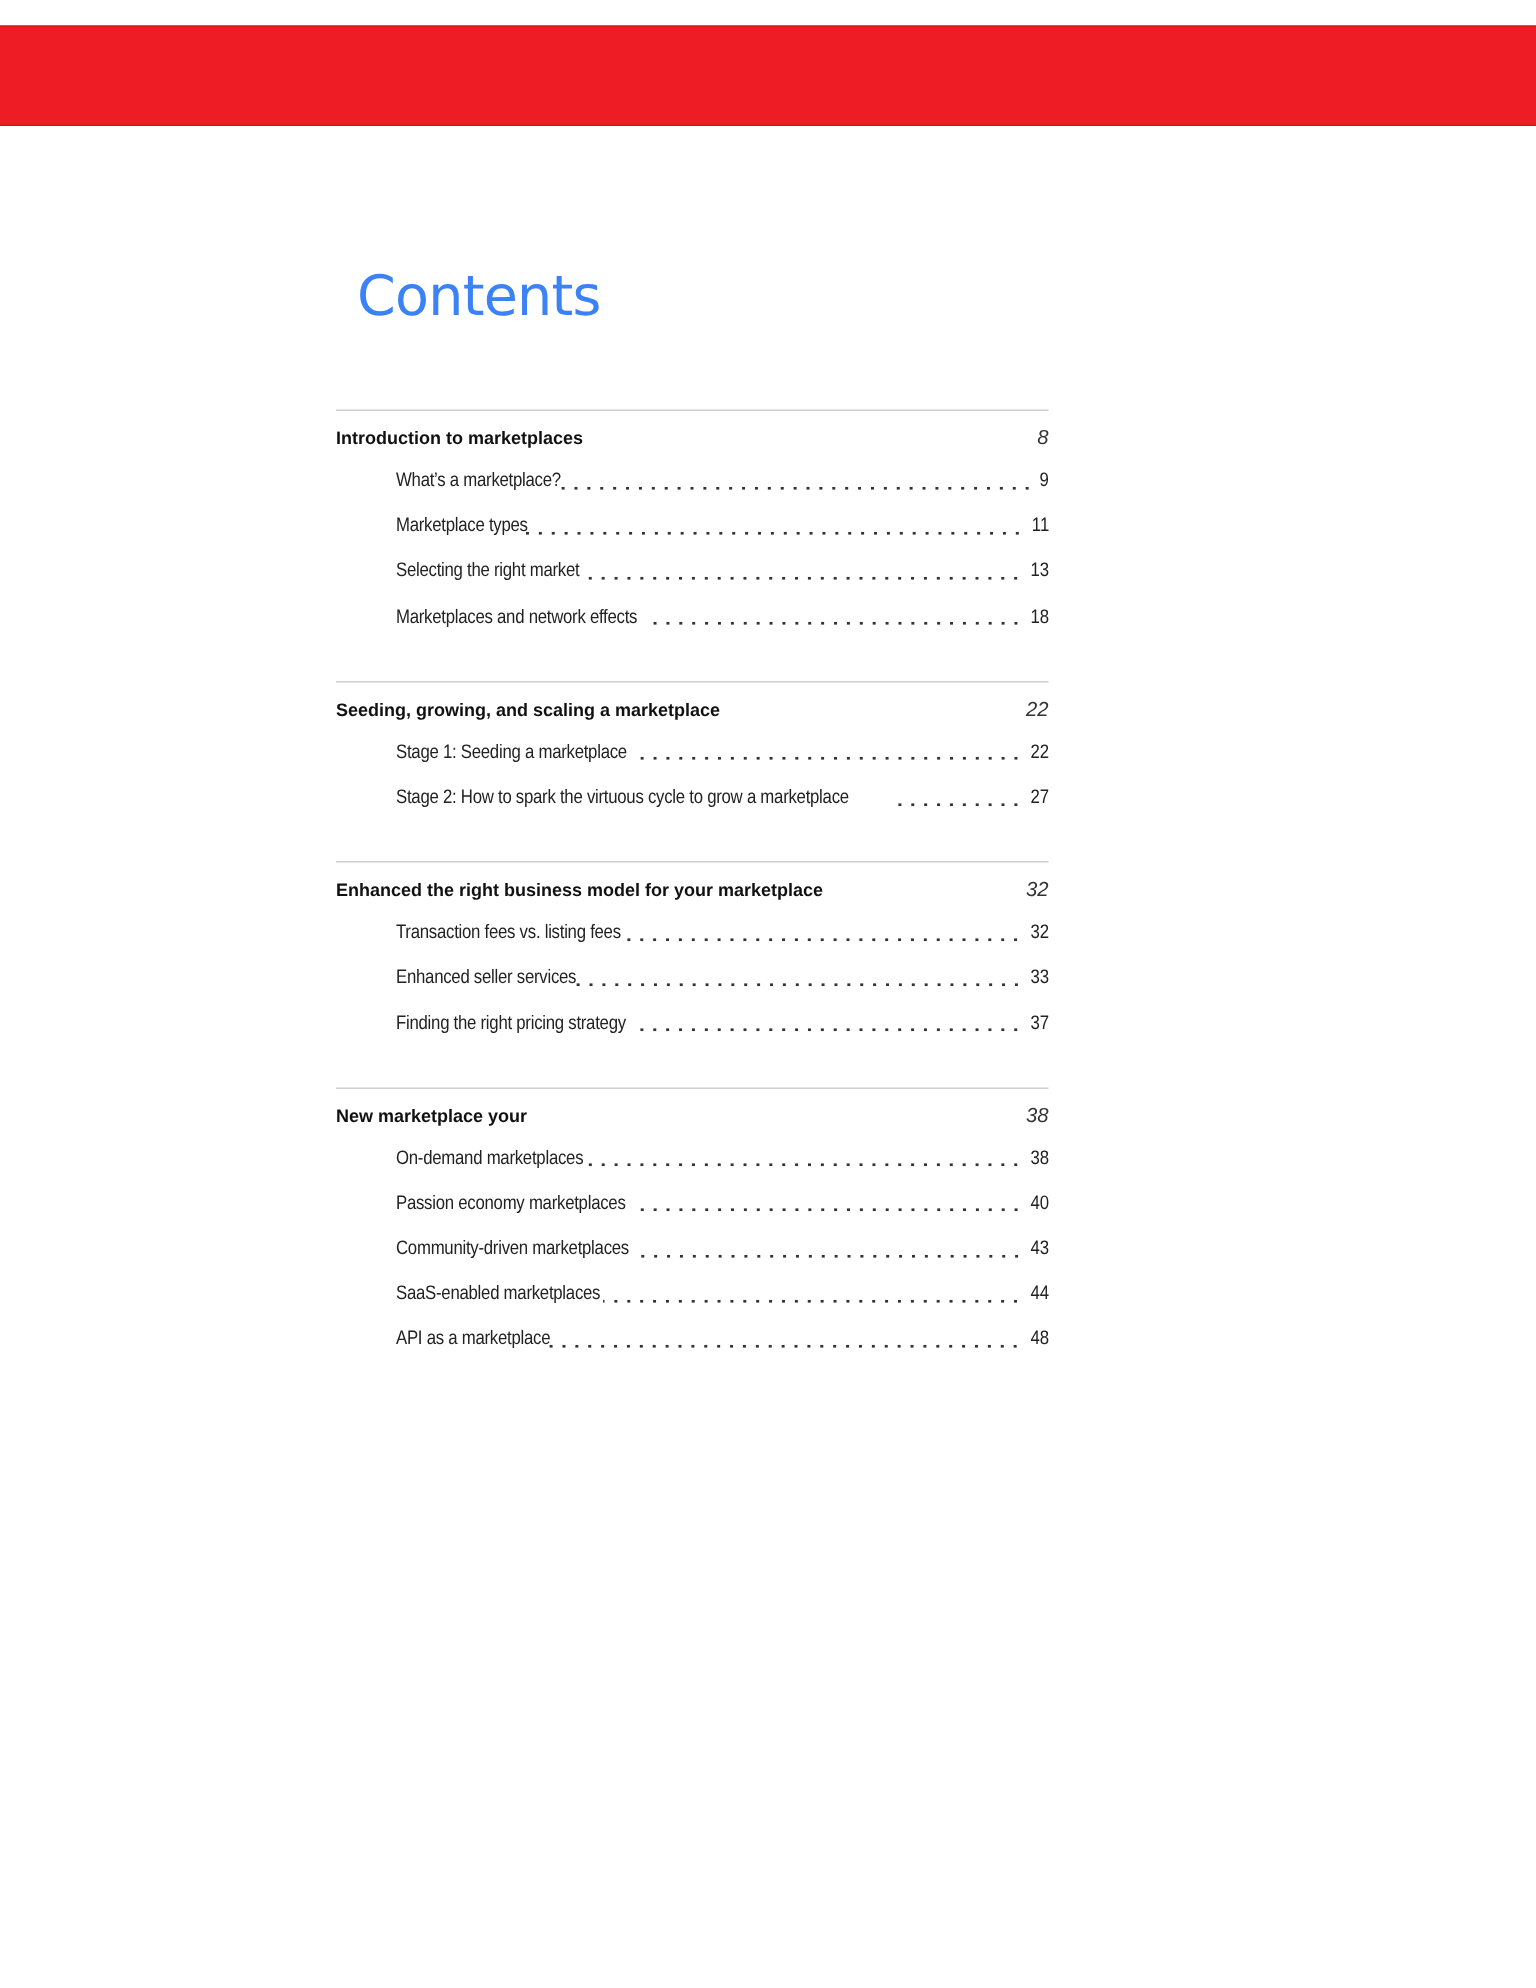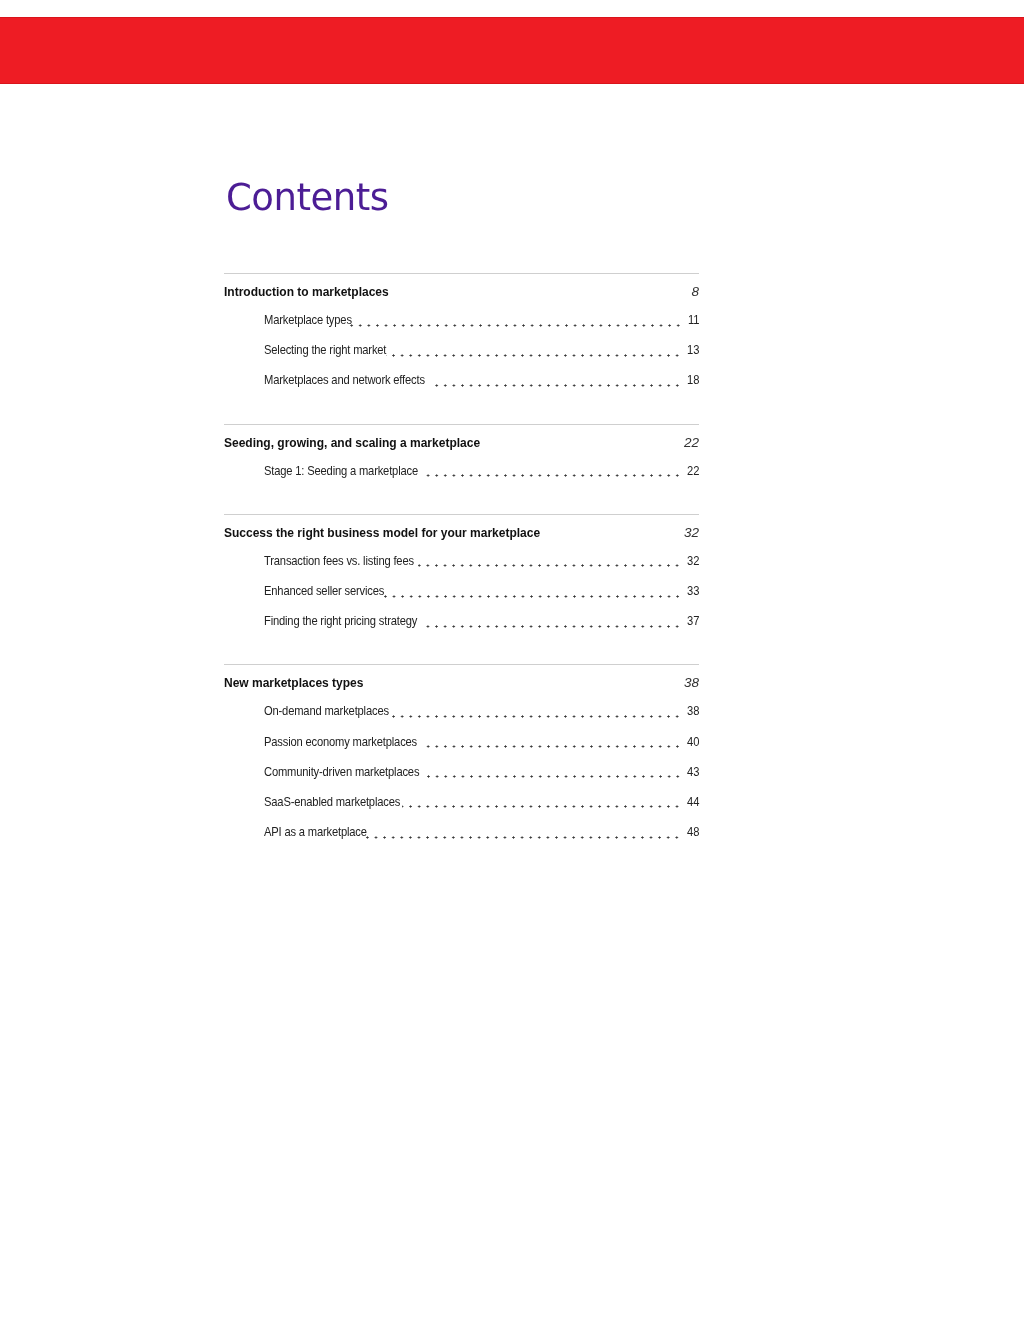--- a/index.html
+++ b/index.html
@@ -6,23 +6,23 @@
   body {
     width: 1024px; height: 1325px; background: #ffffff; position: relative; overflow: hidden;
     font-family: "Liberation Sans", sans-serif; color: #1a1a1a;
   }
   .top-band {
     position: absolute; left: 0; top: 17px; width: 1024px; height: 67px;
     background: #ee1c24; border-top: 1px solid #d9141b; border-bottom: 1px solid #d9141b;
     box-sizing: border-box;
   }
   .page-title {
-    position: absolute; left: 226px; top: 176px; margin: 0;
+    position: absolute; left: 238px; top: 176px; margin: 0;
     font-family: "DejaVu Sans", sans-serif; font-weight: normal; font-size: 37px;
-    letter-spacing: -0.5px; color: #4c1d95;
+    letter-spacing: -0.5px; color: #3b82f6;
   }
   .toc { position: absolute; left: 224px; top: 273px; width: 475px; }
   .section { border-top: 1.5px solid #cfcfcf; padding-top: 5px; margin-bottom: 28px; }
   .section-head {
     display: flex; justify-content: space-between; align-items: baseline;
     height: 26px; line-height: 26px;
   }
   .section-title { font-weight: bold; font-size: 12px; color: #111; }
   .section-page { font-style: italic; font-size: 13.5px; color: #333; font-family: "Liberation Sans Narrow", "Liberation Sans", sans-serif; }
   .entry {
@@ -46,20 +46,25 @@
 <h1 class="page-title">Contents</h1>
 
 <div class="toc">
 
   <div class="section">
     <div class="section-head">
       <span class="section-title">Introduction to marketplaces</span>
       <span class="section-page">8</span>
     </div>
     <div class="entry">
+        <span class="entry-label">What’s a marketplace?</span>
+        <span class="entry-dots"></span>
+        <span class="entry-page">9</span>
+      </div>
+    <div class="entry">
         <span class="entry-label">Marketplace types</span>
         <span class="entry-dots"></span>
         <span class="entry-page">11</span>
       </div>
     <div class="entry">
         <span class="entry-label">Selecting the right market</span>
         <span class="entry-dots"></span>
         <span class="entry-page">13</span>
       </div>
     <div class="entry">
@@ -72,25 +77,30 @@
   <div class="section">
     <div class="section-head">
       <span class="section-title">Seeding, growing, and scaling a marketplace</span>
       <span class="section-page">22</span>
     </div>
     <div class="entry">
         <span class="entry-label">Stage 1: Seeding a marketplace</span>
         <span class="entry-dots"></span>
         <span class="entry-page">22</span>
       </div>
+    <div class="entry">
+        <span class="entry-label">Stage 2: How to spark the virtuous cycle to grow a marketplace</span>
+        <span class="entry-dots"></span>
+        <span class="entry-page">27</span>
+      </div>
   </div>
 
   <div class="section">
     <div class="section-head">
-      <span class="section-title">Success the right business model for your marketplace</span>
+      <span class="section-title">Enhanced the right business model for your marketplace</span>
       <span class="section-page">32</span>
     </div>
     <div class="entry">
         <span class="entry-label">Transaction fees vs. listing fees</span>
         <span class="entry-dots"></span>
         <span class="entry-page">32</span>
       </div>
     <div class="entry">
         <span class="entry-label">Enhanced seller services</span>
         <span class="entry-dots"></span>
@@ -98,21 +108,21 @@
       </div>
     <div class="entry">
         <span class="entry-label">Finding the right pricing strategy</span>
         <span class="entry-dots"></span>
         <span class="entry-page">37</span>
       </div>
   </div>
 
   <div class="section">
     <div class="section-head">
-      <span class="section-title">New marketplaces types</span>
+      <span class="section-title">New marketplace your</span>
       <span class="section-page">38</span>
     </div>
     <div class="entry">
         <span class="entry-label">On-demand marketplaces</span>
         <span class="entry-dots"></span>
         <span class="entry-page">38</span>
       </div>
     <div class="entry">
         <span class="entry-label">Passion economy marketplaces</span>
         <span class="entry-dots"></span>

